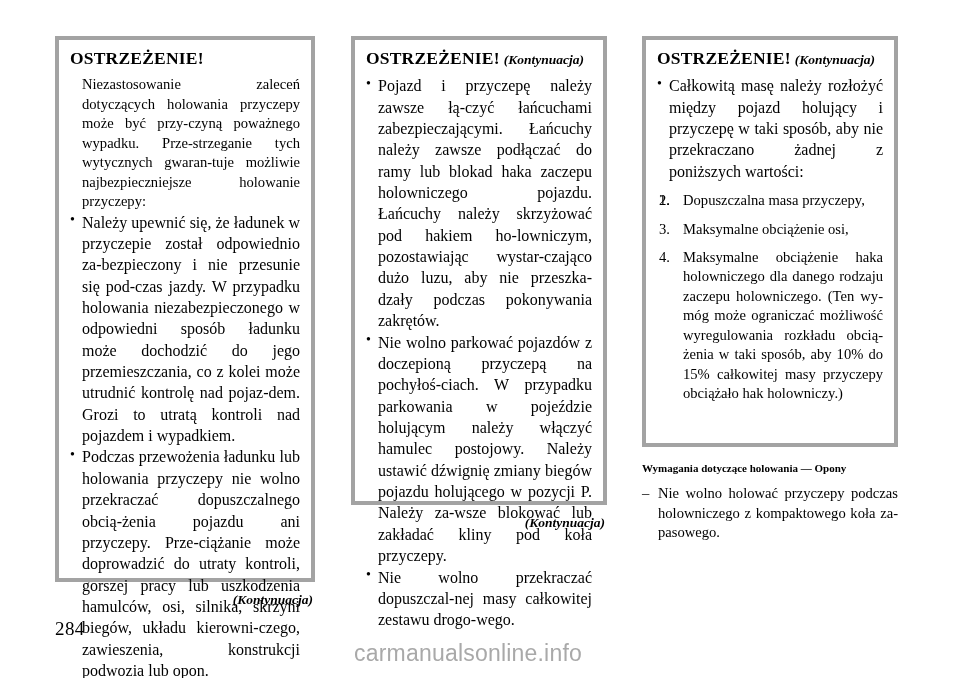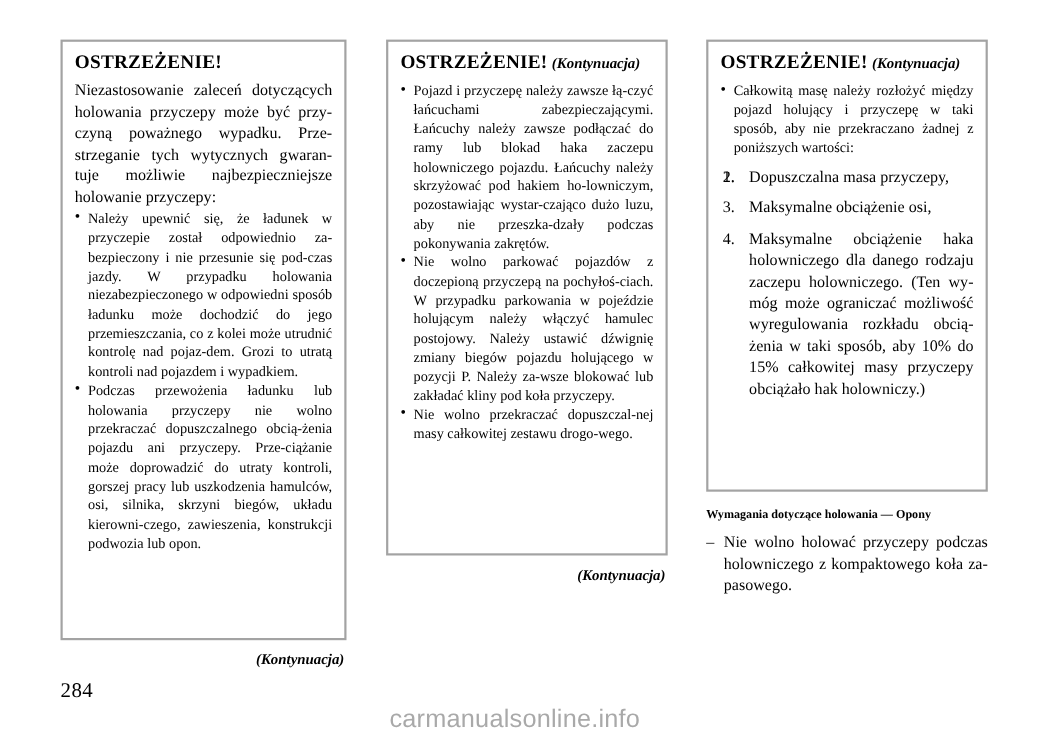--- a/index.html
+++ b/index.html
@@ -27,21 +27,21 @@
   .column {
     position: absolute;
     top: 36px;
   }
   #col-1 { left: 55px;  width: 260px; }
   #col-2 { left: 351px; width: 256px; }
   #col-3 { left: 642px; width: 256px; }
 
   
   .warning-box {
-    border: 2px solid #a3a3a3;
+    border: 4px solid #a3a3a3;
     background: #fff;
     box-sizing: border-box;
     padding: 9px 11px 11px 11px;
   }
   #col-1 .warning-box { height: 546px; }
   #col-2 .warning-box { height: 469px; }
   #col-3 .warning-box { height: 411px; }
 
   .warn-head {
     font-weight: bold;
@@ -57,34 +57,34 @@
     font-size: 13.5px;
     letter-spacing: 0;
     margin-left: 4px;
   }
 
   .para {
     font-size: 14.6px;
     line-height: 1.335;
     text-align: justify;
     text-justify: inter-word;
-    margin: 0 0 0 0;
+    margin: 0 0 0 12px;
     hyphens: manual;
   }
 
   
   .bullets {
     list-style: none;
     margin: 0;
     padding: 0;
   }
   .bullets li {
     position: relative;
     padding-left: 12px;
-    font-size: 13px;
+    font-size: 16px;
     line-height: 1.335;
     text-align: justify;
     text-justify: inter-word;
   }
   .bullets li::before {
     content: "\2022";
     position: absolute;
     left: 0;
     top: -0.05em;
     font-size: 14px;

